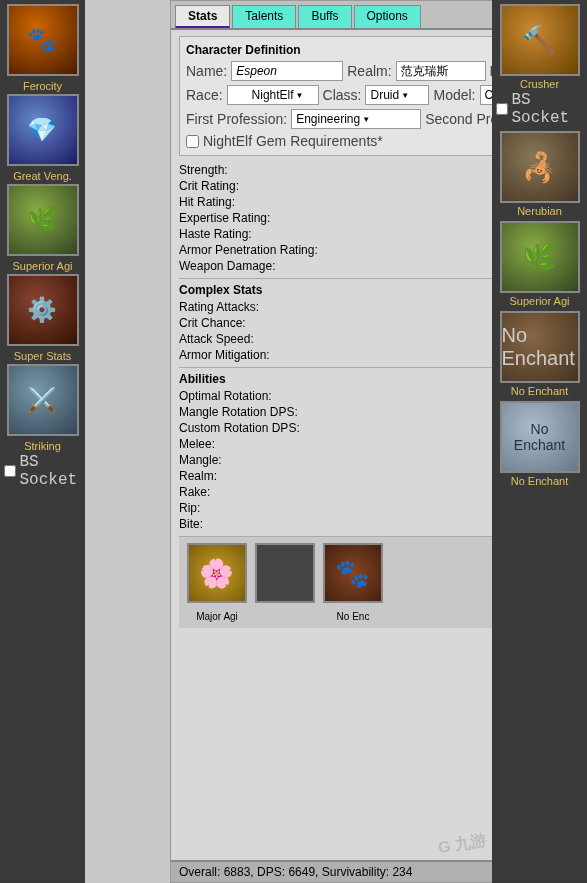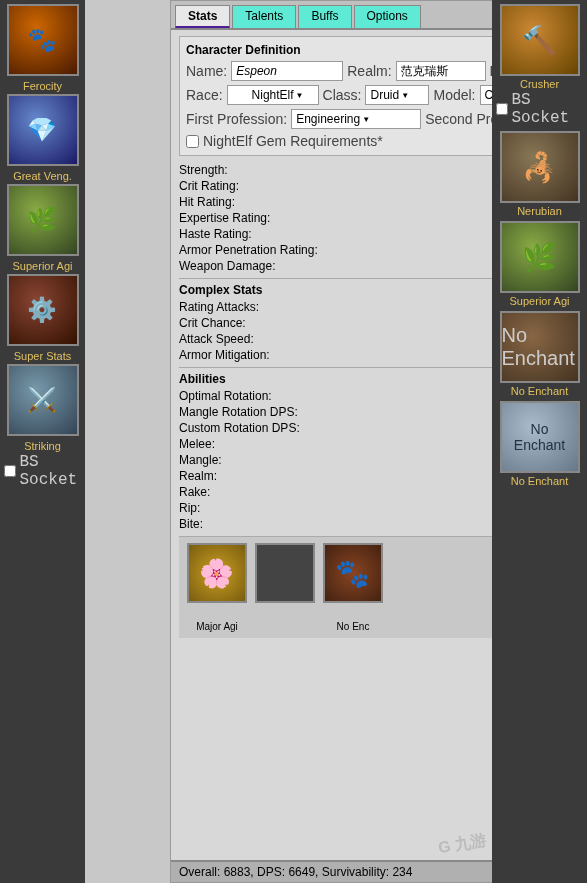--- a/index.html
+++ b/index.html
@@ -236,21 +236,21 @@
     .equip-icon {
       width: 60px;
       height: 60px;
       border: 2px solid #888;
       background: #555;
     }
 
     .equip-label {
       font-size: 10px;
       text-align: center;
-      margin-top: 18px;
+      margin-top: 8px;
     }
 
     
     .top-tabs-area {
       background: #c0c0c0;
       display: flex;
       padding: 4px 4px 0 4px;
       border-bottom: 2px solid #888;
     }
 

